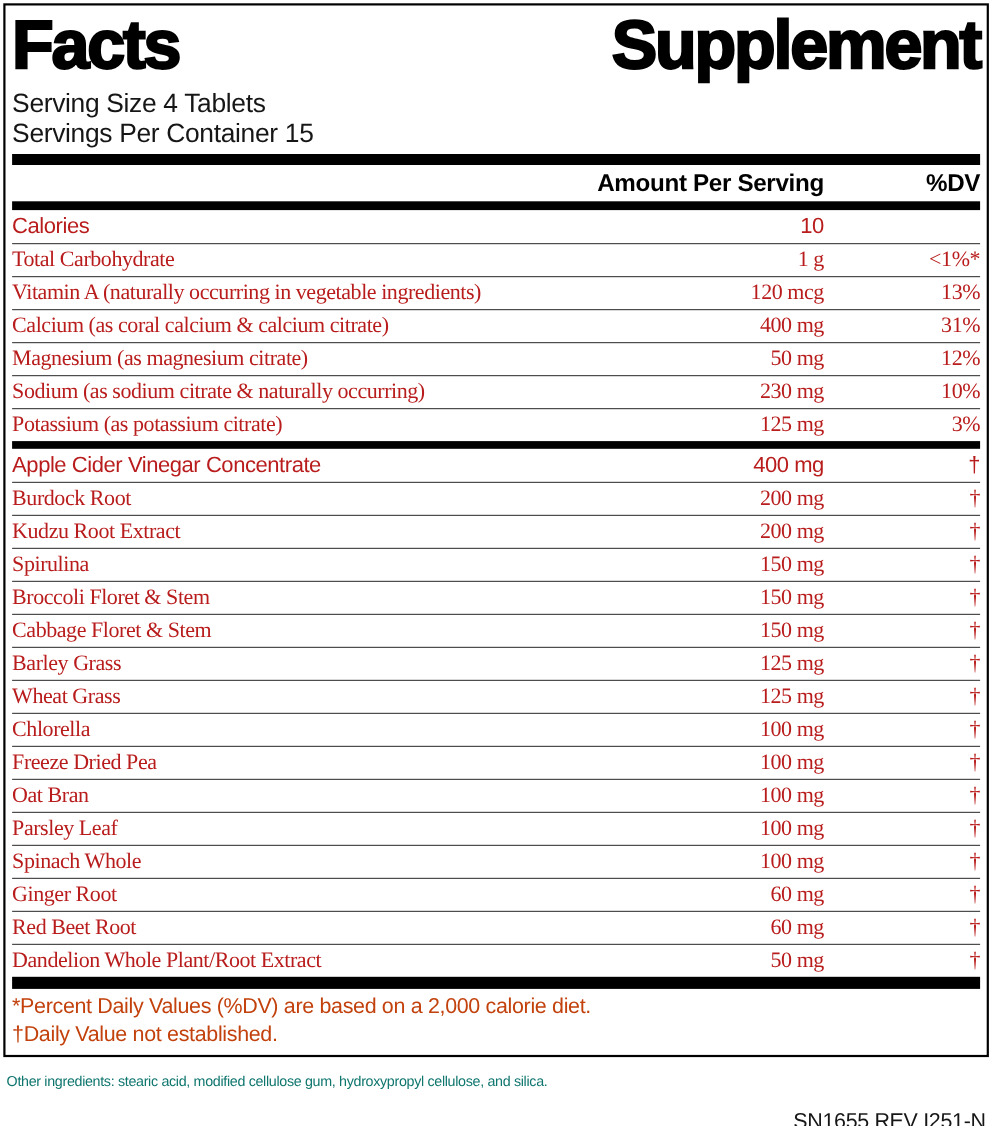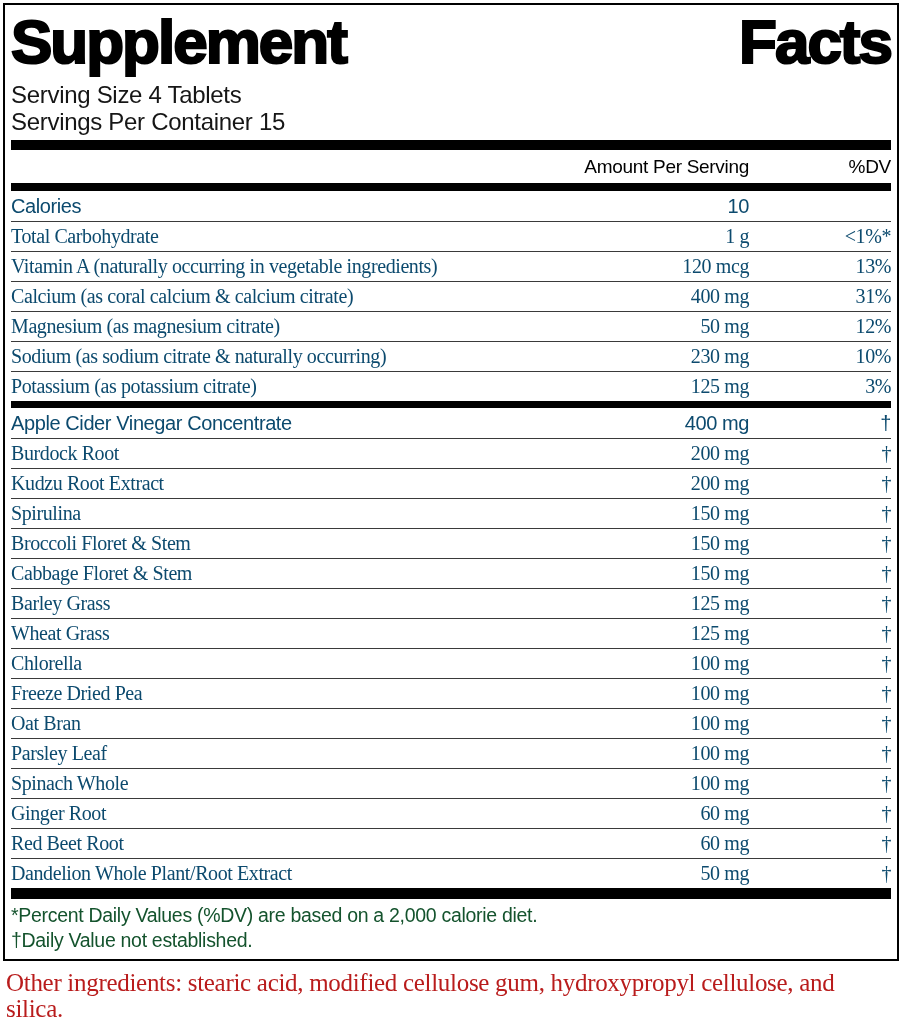--- a/index.html
+++ b/index.html
@@ -48,74 +48,73 @@
   .bar-c { height: 7px; }
   .bar-d { height: 11px; }
 
   .col-header {
     display: grid;
     grid-template-columns: 1fr 142px;
     align-items: center;
     height: 33px;
   }
   .col-header .hdr {
-    font-weight: normal;
-    font-size: 19px;
+    font-weight: bold;
+    font-size: 22px;
     letter-spacing: -0.3px;
     text-align: right;
     color: #000;
   }
 
   .rows .row {
     display: grid;
     grid-template-columns: 1fr 150px 142px;
     align-items: center;
     height: 30px;
     font-size: 20px;
     letter-spacing: -0.4px;
-    color: #0c4a6e;
+    color: #b91c1c;
   }
   .rows .row + .row { border-top: 1.5px solid #3a3a3a; font-family: Liberation Serif, serif; }
   .rows .row-name  { text-align: left;  white-space: nowrap; overflow: hidden; }
   .rows .row-amount{ text-align: right; white-space: nowrap; }
   .rows .row-dv    { text-align: right; white-space: nowrap; }
 
   .footnotes { padding: 4px 0 6px 0; }
   .footnote-line {
     font-size: 19.5px;
     line-height: 25px;
     letter-spacing: -0.3px;
-    color: #14532d;
+    color: #c2410c;
   }
 
   .below { padding: 9px 6px 0 6px; }
   .other-ingredients {
-    font-size: 25px;
+    font-size: 13px;
     line-height: 26px;
     letter-spacing: -0.3px;
-    color: #b91c1c;
-    font-family: Liberation Serif, serif;
+    color: #0f766e;
   }
   .product-code {
     margin-top: 12px;
     text-align: right;
     font-size: 19.5px;
     letter-spacing: -0.3px;
     color: #161616;
   }
 </style>
 </head>
 <body>
 
 <div class="page">
   <div class="panel">
 
     <div class="title-row">
+      <span class="title-word">Facts</span>
       <span class="title-word">Supplement</span>
-      <span class="title-word">Facts</span>
     </div>
 
     <div class="serving-block">
       <div class="serving-line">Serving Size 4 Tablets</div>
       <div class="serving-line">Servings Per Container 15</div>
     </div>
 
     <div class="bar bar-a"></div>
 
     <div class="col-header">

